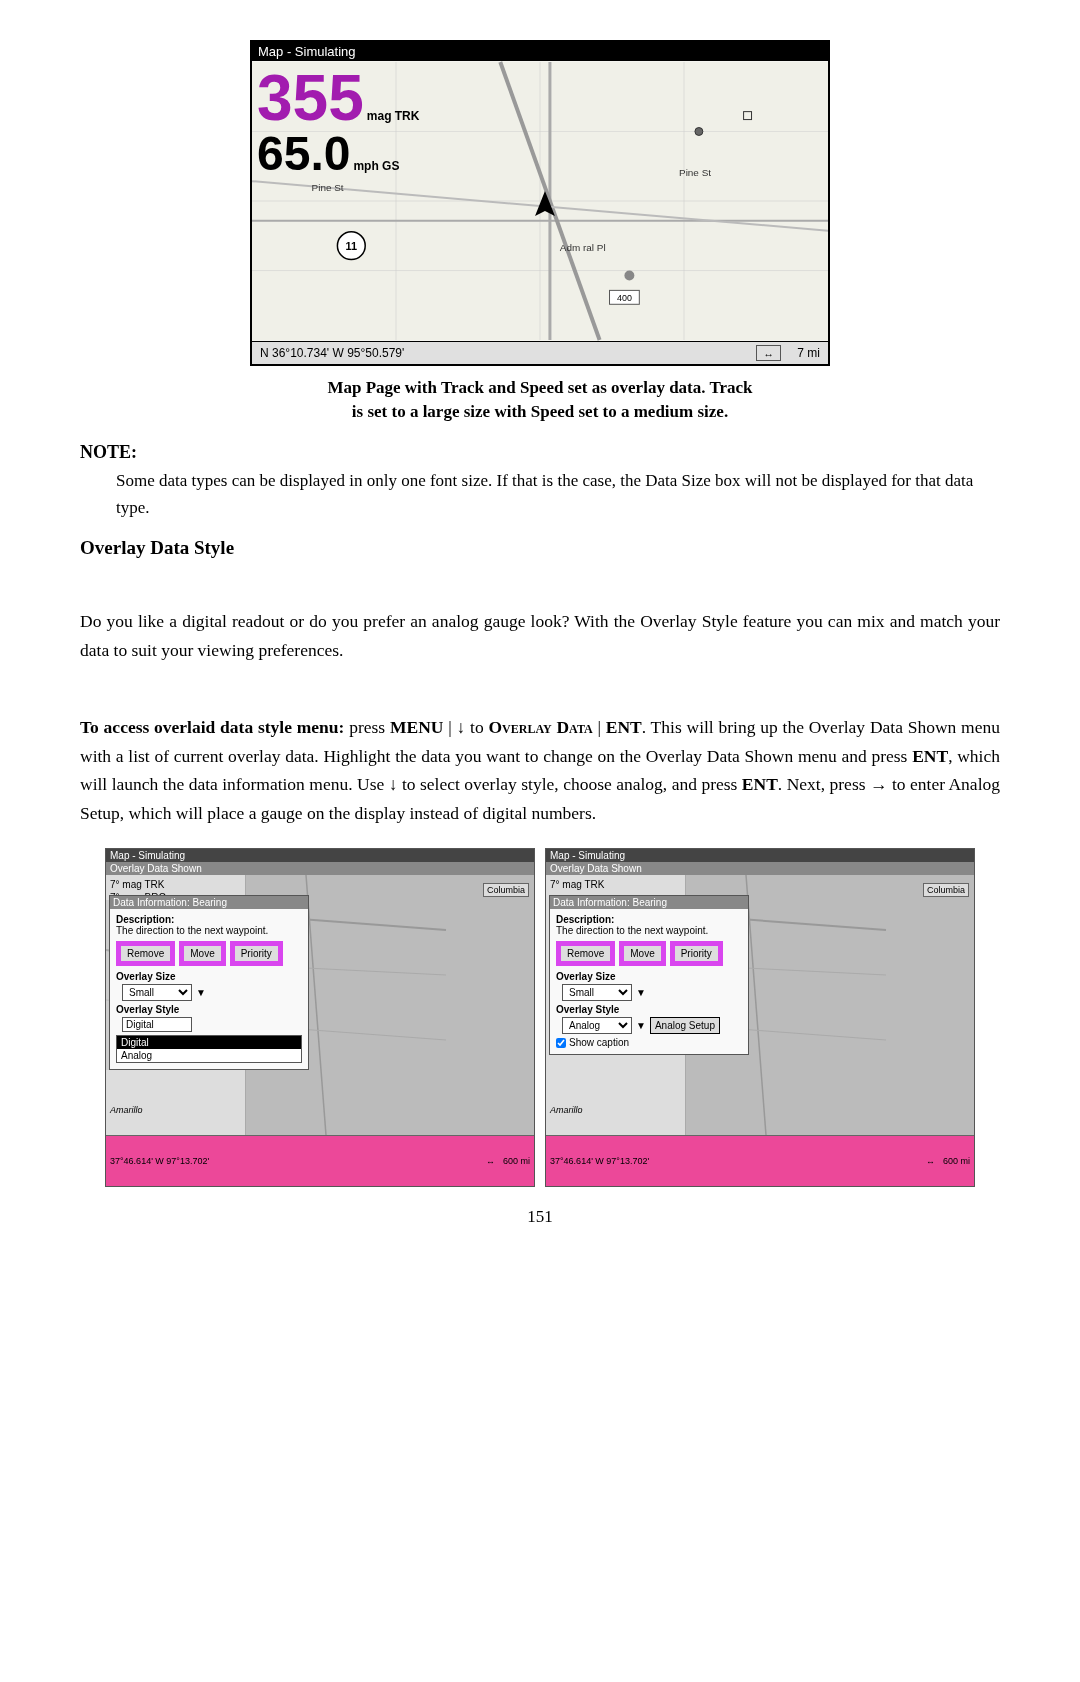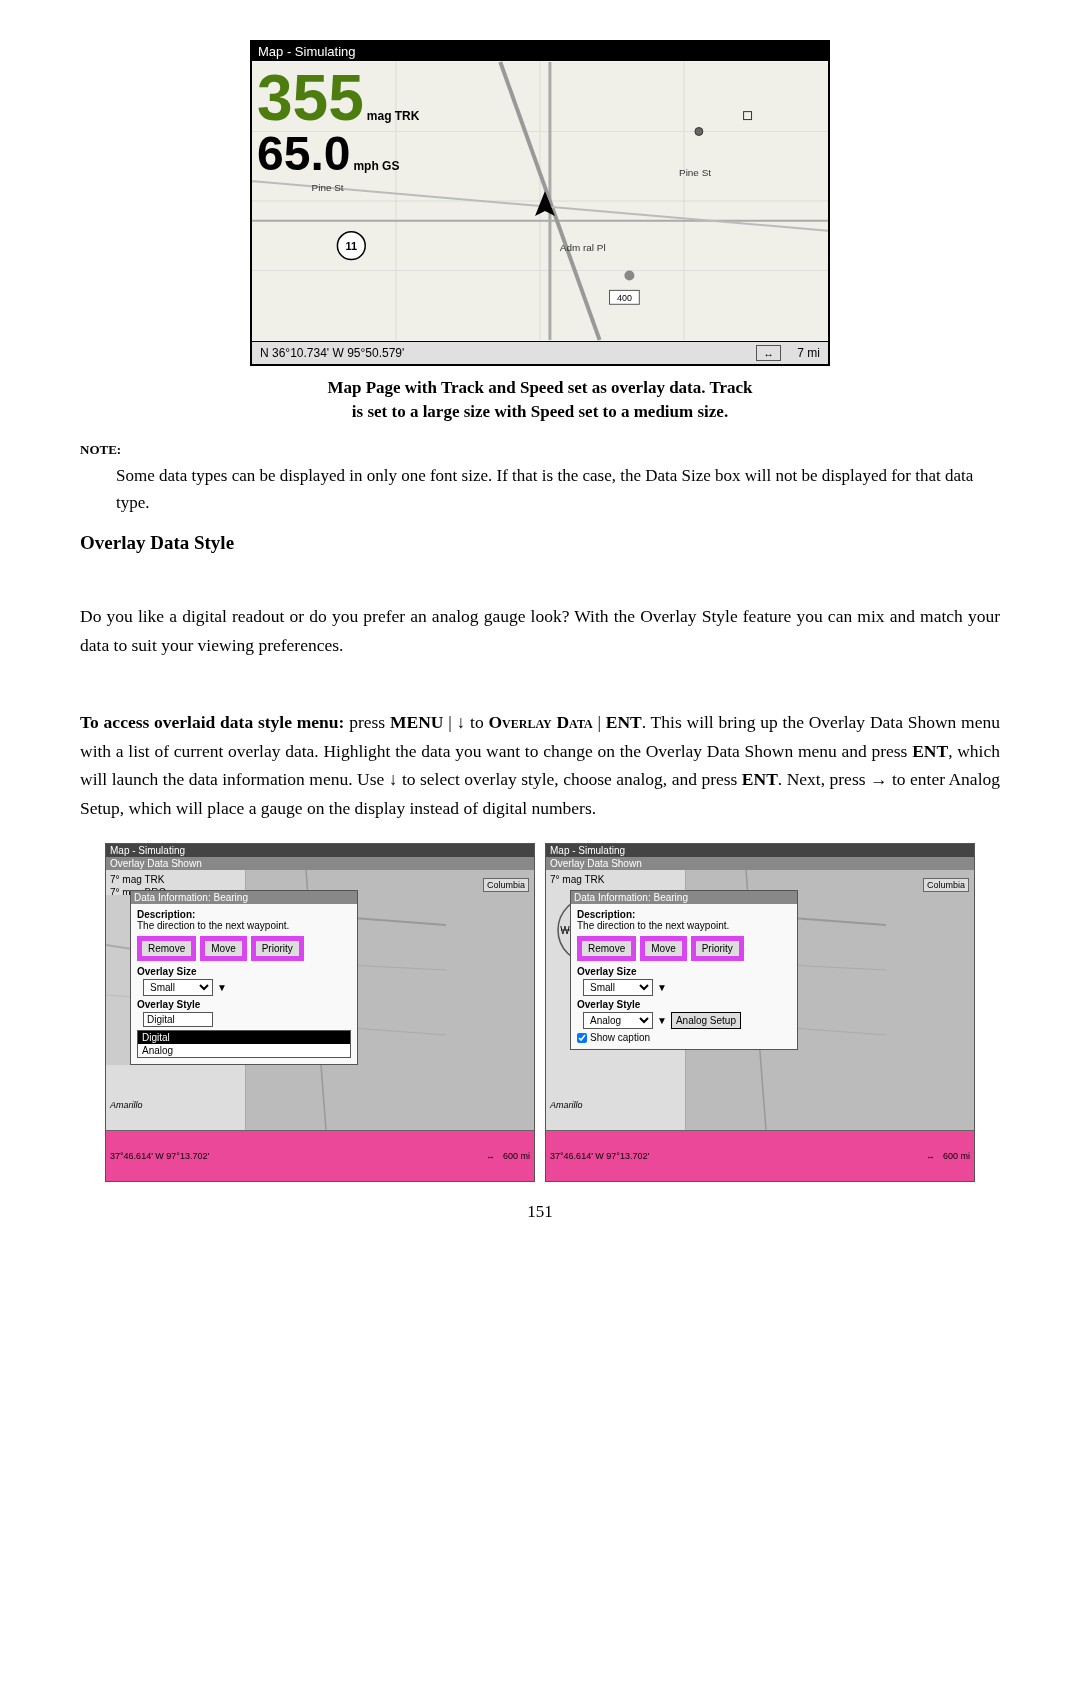--- a/index.html
+++ b/index.html
@@ -48,21 +48,21 @@
       background: #f5f5f0;
       position: relative;
       overflow: hidden;
     }
 
     .map-track-num {
       font-family: Arial Black, Arial, sans-serif;
       font-size: 64px;
       font-weight: 900;
       line-height: 1;
-      color: #4d7c0f;
+      color: #a21caf;
     }
 
     .map-speed-num {
       font-family: Arial Black, Arial, sans-serif;
       font-size: 48px;
       font-weight: 900;
       line-height: 1;
       color: #000;
     }
 
@@ -89,21 +89,21 @@
       font-weight: bold;
       font-size: 17px;
       margin-top: 10px;
       max-width: 580px;
       line-height: 1.4;
     }
 
     
     .note-label {
       font-weight: bold;
-      font-size: 13px;
+      font-size: 18px;
       margin-top: 18px;
       margin-bottom: 4px;
     }
 
     .note-text {
       margin-left: 36px;
       font-size: 17px;
       line-height: 1.6;
       margin-bottom: 16px;
     }
@@ -161,22 +161,22 @@
       width: 140px;
       background: #ddd;
       position: relative;
       border-right: 1px solid #aaa;
       padding: 4px;
     }
 
     .mini-overlay-panel {
       position: absolute;
       top: 20px;
-      left: 24px;
-      width: 228px;
+      left: 3px;
+      width: 200px;
       background: #f9f9f9;
       border: 1px solid #555;
       padding: 6px;
       z-index: 10;
       font-size: 10px;
     }
 
     .mini-overlay-title {
       background: #888;
       color: #fff;

